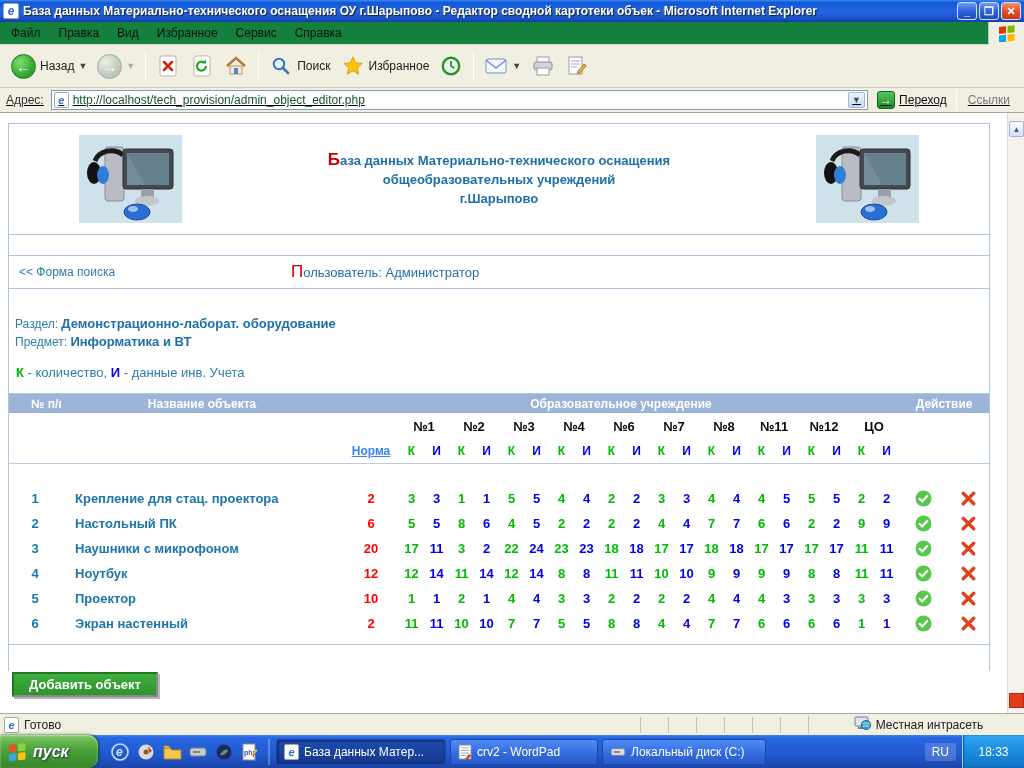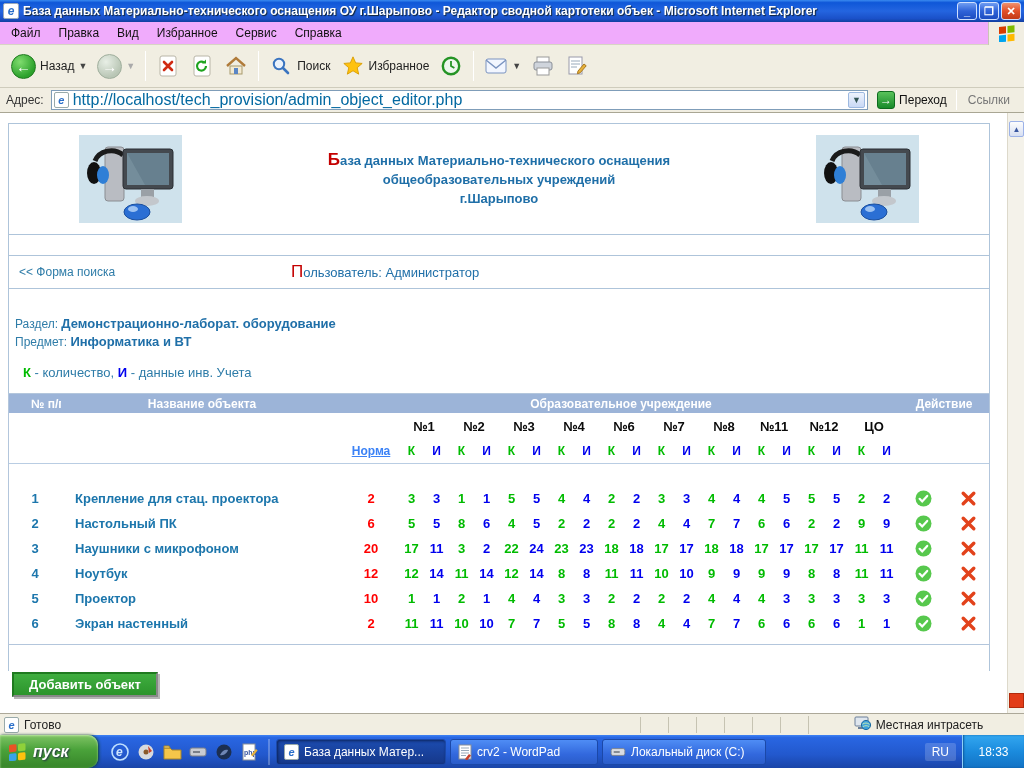--- a/index.html
+++ b/index.html
@@ -17,46 +17,46 @@
     text-align:center; border-radius:2px; margin-right:4px; flex:none; }
   .title-text { color:#fff; font-weight:bold; font-size:12px; white-space:nowrap; overflow:hidden;
     text-shadow:1px 1px 1px #123; flex:1; }
   .winbtns { display:flex; gap:2px; flex:none; }
   .wbtn { width:20px; height:18px; border-radius:3px; border:1px solid #cfe0ff;
     background:linear-gradient(180deg,#6f9df2 0%,#2f63d8 50%,#1c4cc0 100%);
     color:#fff; font-size:11px; font-weight:bold; text-align:center; line-height:16px; }
   .wbtn.close { background:linear-gradient(180deg,#f0926f 0%,#e2502a 50%,#c23a18 100%); }
 
   
-  .menubar { position:absolute; left:0; top:22px; width:1024px; height:23px; background:#f0abfc;
+  .menubar { position:absolute; left:0; top:22px; width:1024px; height:23px; background:#15803d;
     border-bottom:1px solid #d8d4c4; display:flex; align-items:center; font-size:12px; color:#111; }
   .menu-item { padding:3px 9px; }
   .menu-item:first-child { margin-left:2px; }
   .menu-flag { margin-left:auto; width:36px; height:23px; border-left:1px solid #c9c5b5;
     display:flex; align-items:center; justify-content:center; background:#f1eee2; }
 
   
   .toolbar { position:absolute; left:0; top:45px; width:1024px; height:43px; background:#f1eee2;
     border-bottom:1px solid #cfccbc; display:flex; align-items:center; font-size:12px; color:#222; padding-left:6px; }
   .tbtn { display:flex; align-items:center; gap:4px; padding:2px 5px; }
   .circ { width:25px; height:25px; border-radius:50%; display:flex; align-items:center; justify-content:center;
     color:#fff; font-size:15px; font-weight:bold; flex:none; }
   .circ.green { background:radial-gradient(circle at 35% 30%,#7fdc6e,#2ca12c 70%); border:1px solid #1d7a1d; }
   .circ.gray  { background:radial-gradient(circle at 35% 30%,#e8efe6,#b9c6b5 70%); border:1px solid #9fae9c; }
   .drop { font-size:9px; color:#444; }
   .tsep { width:1px; height:30px; background:#cac6b6; border-right:1px solid #fff; margin:0 5px; }
   .ticon { width:24px; height:24px; display:flex; align-items:center; justify-content:center; flex:none; }
 
   
   .addressbar { position:absolute; left:0; top:88px; width:1024px; height:25px; background:#f1eee2;
-    border-bottom:1px solid #a9a694; display:flex; align-items:center; font-size:12px; padding:0 4px; gap:5px; }
+    border-bottom:1px solid #a9a694; display:flex; align-items:center; font-size:12px; padding:0 4px; gap:5px;text-decoration:underline; }
   .addr-label { color:#333; padding:0 2px; }
   .addr-box { flex:1; height:20px; background:#fff; border:1px solid #7f9db9; display:flex; align-items:center;
     padding:0 2px; gap:4px; overflow:hidden; }
-  .addr-box .url { font-size:16px; color:#0369a1; white-space:nowrap; }
+  .addr-box .url { font-size:12px; color:#14532d; white-space:nowrap; }
   .addr-drop { margin-left:auto; width:17px; height:16px; background:linear-gradient(180deg,#eef3fd,#c9d9f5);
     border:1px solid #9db9e0; border-radius:2px; font-size:9px; color:#355; text-align:center; line-height:15px; flex:none;}
   .go-btn { display:flex; align-items:center; gap:4px; padding:0 4px; color:#111; }
   .go-ico { width:18px; height:18px; background:linear-gradient(180deg,#59c25a,#188a2a); border:1px solid #0d6b1d;
     border-radius:3px; color:#fff; font-weight:bold; text-align:center; line-height:16px; font-size:12px; }
   .links-sep { width:1px; height:20px; background:#c2bfae; border-right:1px solid #fff; }
   .links { color:#777; padding:0 10px 0 6px; }
 
   
   .content { position:absolute; left:0; top:113px; width:1024px; height:600px; background:#fff; }
@@ -70,21 +70,21 @@
   .hdr-title .redcap { color:#c40000; font-size:17px; }
 
   .bar2 { position:absolute; left:-1px; top:132px; width:982px; height:34px; border:1px solid #aec4da;
     display:flex; align-items:center; font-size:12px; }
   .search-link { color:#2e7ca8; padding-left:10px; }
   .user-lbl { position:absolute; left:282px; color:#1f6fa8; font-size:13px; }
   .user-lbl .redcap { color:#c40000; font-size:17px; }
 
   .section-blk { position:absolute; left:6px; top:192px; font-size:12px; color:#2e7ca8; line-height:17px; }
   .section-blk b { color:#1f6fa8; font-size:13px; }
-  .legend { position:absolute; left:14px; top:242px; font-size:13px; color:#2e7ca8; }
+  .legend { position:absolute; left:7px; top:242px; font-size:13px; color:#2e7ca8; }
   .legend .lk { color:#00bb00; font-weight:bold; }
   .legend .li { color:#0000ee; font-weight:bold; }
 
   .table-wrap { position:absolute; left:-1px; top:270px; width:982px; border:1px solid #b3c6dc; }
   table.obj { border-collapse:collapse; table-layout:fixed; width:980px; }
   table.obj td { overflow:hidden; white-space:nowrap; }
   tr.t-head { height:19px; background:#9cb4d8; }
   tr.t-head td { color:#fff; font-weight:bold; font-size:12px; text-align:center; }
   tr.t-head td.left { text-align:left; padding-left:22px; }
   tr.t-schools { height:27px; }

